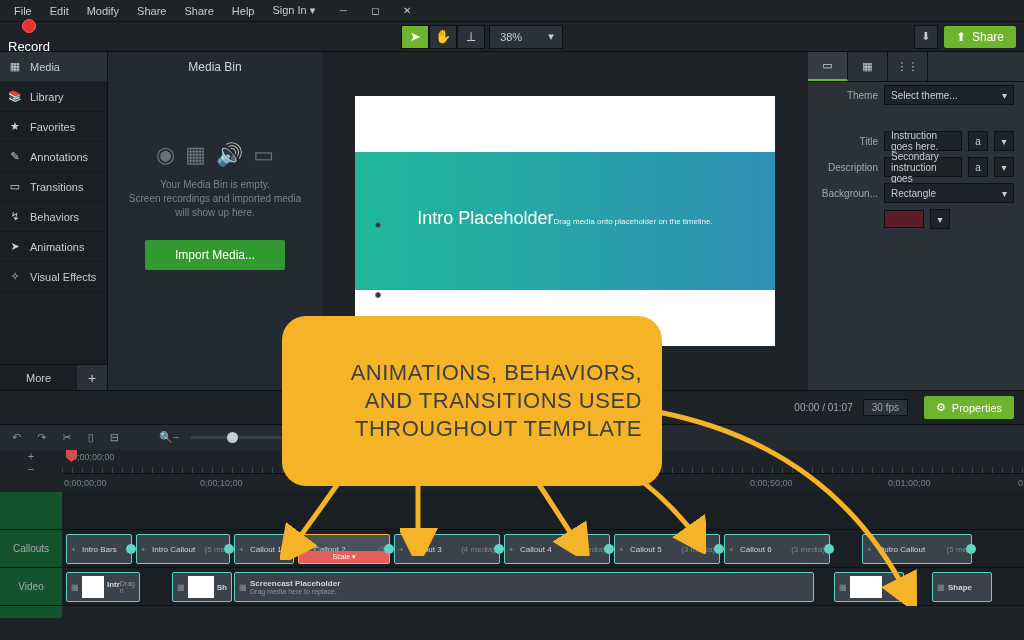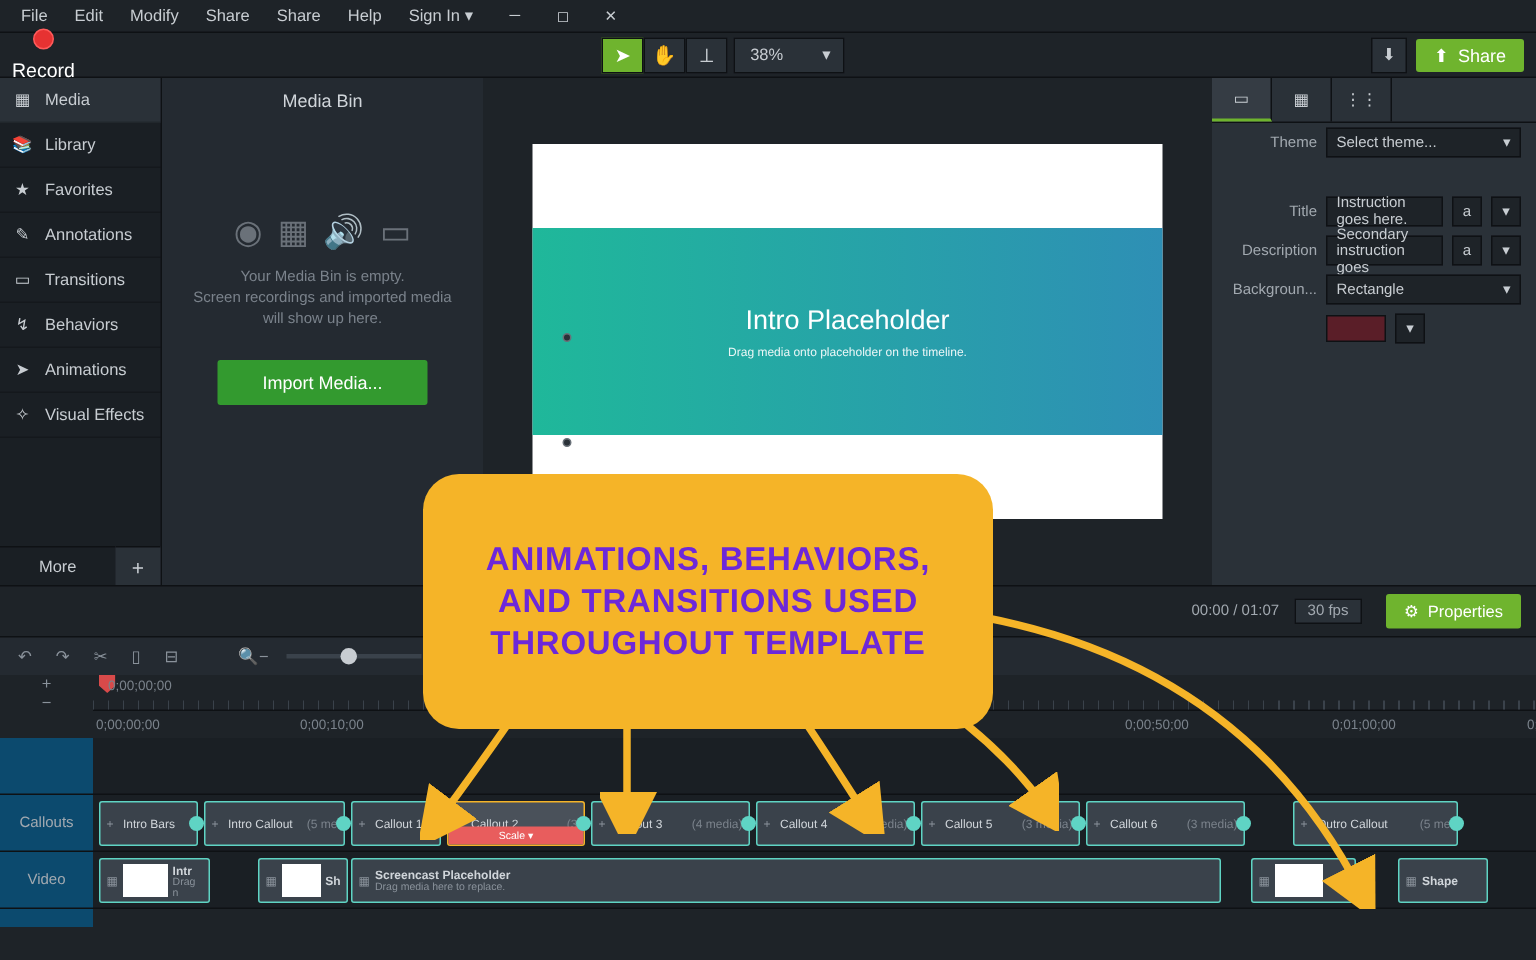--- a/index.html
+++ b/index.html
@@ -37,21 +37,21 @@
 
 .media-panel { width: 214px; background: #242a31; display: flex; flex-direction: column; align-items: center; }
 .media-panel h3 { font-size: 12px; font-weight: 400; padding: 8px 0; color: #d0d5da; }
 .media-empty { margin-top: 60px; display: flex; flex-direction: column; align-items: center; gap: 10px; padding: 0 18px; }
 .media-icons { display: flex; gap: 10px; color: #6a7179; font-size: 22px; }
 .media-empty p { font-size: 10px; color: #7a828b; text-align: center; line-height: 14px; }
 .import-btn { margin-top: 10px; background: #339a2f; color: #fff; padding: 8px 30px; font-size: 12px; border-radius: 2px; cursor: pointer; }
 
 .canvas-area { flex: 1; background: #1e2328; display: flex; align-items: center; justify-content: center; position: relative; }
 .canvas { width: 420px; height: 250px; background: #fff; position: relative; }
-.canvas-inner { position: absolute; top: 56px; bottom: 56px; left: 0; right: 0; background: linear-gradient(90deg, #1fb89a 0%, #2e8fb5 100%); display: flex; flex-direction: column; align-items: center; justify-content: center; color: #fff; }
+.canvas-inner { position: absolute; top: 56px; bottom: 56px; left: 0; right: 0; background: linear-gradient(90deg, #1fb89a 0%, #2e8fb5 100%); display: flex; flex-direction: row; align-items: center; justify-content: center; color: #fff; }
 .canvas-inner h2 { font-size: 18px; font-weight: 400; margin-bottom: 6px; }
 .canvas-inner p { font-size: 8px; opacity: 0.9; }
 .sel-handle { position: absolute; width: 6px; height: 6px; border: 1px solid #6a7179; background: #2a3138; border-radius: 50%; }
 
 .props-panel { width: 216px; background: #2a3138; display: flex; flex-direction: column; }
 .props-tabs { height: 30px; display: flex; border-bottom: 1px solid #0e1114; }
 .props-tab { width: 40px; display: flex; align-items: center; justify-content: center; cursor: pointer; border-right: 1px solid #0e1114; }
 .props-tab.active { background: #353c44; border-bottom: 2px solid #6fb42e; }
 .props-title { text-align: center; padding: 10px 0; font-size: 12px; }
 .prop-row { display: flex; align-items: center; padding: 3px 10px; gap: 6px; font-size: 10px; }
@@ -76,35 +76,35 @@
 .ruler-row { display: flex; height: 24px; }
 .ruler-btns { width: 62px; display: flex; flex-direction: column; align-items: center; justify-content: center; gap: 1px; color: #8a929b; }
 .ruler { flex: 1; position: relative; border-bottom: 1px solid #0e1114; }
 .playhead { position: absolute; left: 4px; top: 0; width: 11px; height: 12px; background: #d84a4a; clip-path: polygon(0 0, 100% 0, 100% 60%, 50% 100%, 0 60%); }
 .ruler .tc { position: absolute; left: 10px; top: 2px; font-size: 9px; color: #7a828b; }
 .ruler .ticks { position: absolute; bottom: 0; left: 0; right: 0; height: 6px; background: repeating-linear-gradient(90deg, #3a424b 0 1px, transparent 1px 10px); }
 .ruler2 { flex: 1; position: relative; font-size: 9px; color: #7a828b; }
 .ruler2 span { position: absolute; top: 4px; }
 
 .tracks { background: #1e2328; height: 126px; display: flex; }
-.track-labels { width: 62px; background: #0c4a6e; display: flex; flex-direction: column; }
+.track-labels { width: 62px; background: #14532d; display: flex; flex-direction: column; }
 .track-label { height: 38px; display: flex; align-items: center; justify-content: center; font-size: 10px; color: #a2a9b0; border-bottom: 1px solid #0e1114; }
 .track-rows { flex: 1; position: relative; }
 .track-row { height: 38px; border-bottom: 1px solid #0e1114; position: relative; background: #1a1f24; }
 .clip { position: absolute; top: 4px; height: 30px; background: #3a424b; border: 1px solid #5fd4c4; border-radius: 2px; display: flex; align-items: center; padding: 0 4px; font-size: 8px; color: #d0d5da; overflow: hidden; gap: 3px; }
 .clip.sel { border-color: #f5b428; background: #4a515a; }
 .clip .count { color: #7a828b; font-size: 8px; margin-left: auto; }
 .clip .ex { width: 8px; color: #8a929b; }
 .clip-anim { position: absolute; left: 0; right: 0; bottom: 0; height: 12px; background: #e85d5d; display: flex; align-items: center; justify-content: center; font-size: 7px; color: #fff; }
 .clip .thumb { width: 32px; height: 22px; background: #fff; }
 .trans-dot { position: absolute; width: 10px; height: 10px; background: #5fd4c4; border-radius: 50%; top: 14px; }
 
 
 .annot-box { position: absolute; left: 282px; top: 316px; width: 380px; height: 170px; background: #f5b428; border-radius: 24px; display: flex; align-items: center; justify-content: center; padding: 20px; z-index: 50; }
-.annot-box p { font-family: Impact, 'Arial Black', sans-serif; font-size: 22px; font-weight: 700; color: #6d28d9; text-align: center; line-height: 28px; letter-spacing: 0.5px; }
+.annot-box p { font-family: Impact, 'Arial Black', sans-serif; font-size: 22px; font-weight: 400; color: #404040; text-align: right; line-height: 28px; letter-spacing: 0.5px; }
 .arrow { position: absolute; z-index: 49; }
 
 </style>
 </head>
 <body>
 
 <div class="titlebar">
   <div class="menus">
     <div class="menu">File</div>
     <div class="menu">Edit</div>
@@ -370,21 +370,21 @@
           <span class="ex">+</span>
           <span>Outro Callout</span>
           <span class="count">(5 me</span>
         </div>
         <div class="trans-dot" style="left: 904px;"></div>
       </div>
     <div class="track-row" id="video-row">
         <div class="clip" style="left: 4px; width: 74px;">
           <span class="ex">▦</span>
           <div class="thumb"></div>
-          <div style="display:flex;flex-direction:column;">
+          <div style="display:flex;flex-direction:row;">
             <span style="font-weight:bold">Intr</span>
             <span style="font-size:7px;color:#8a929b">Drag n</span>
           </div>
         </div>
         <div class="clip" style="left: 110px; width: 60px;">
           <span class="ex">▦</span>
           <div class="thumb"></div>
           <div style="display:flex;flex-direction:column;">
             <span style="font-weight:bold">Sh</span>
           </div>

